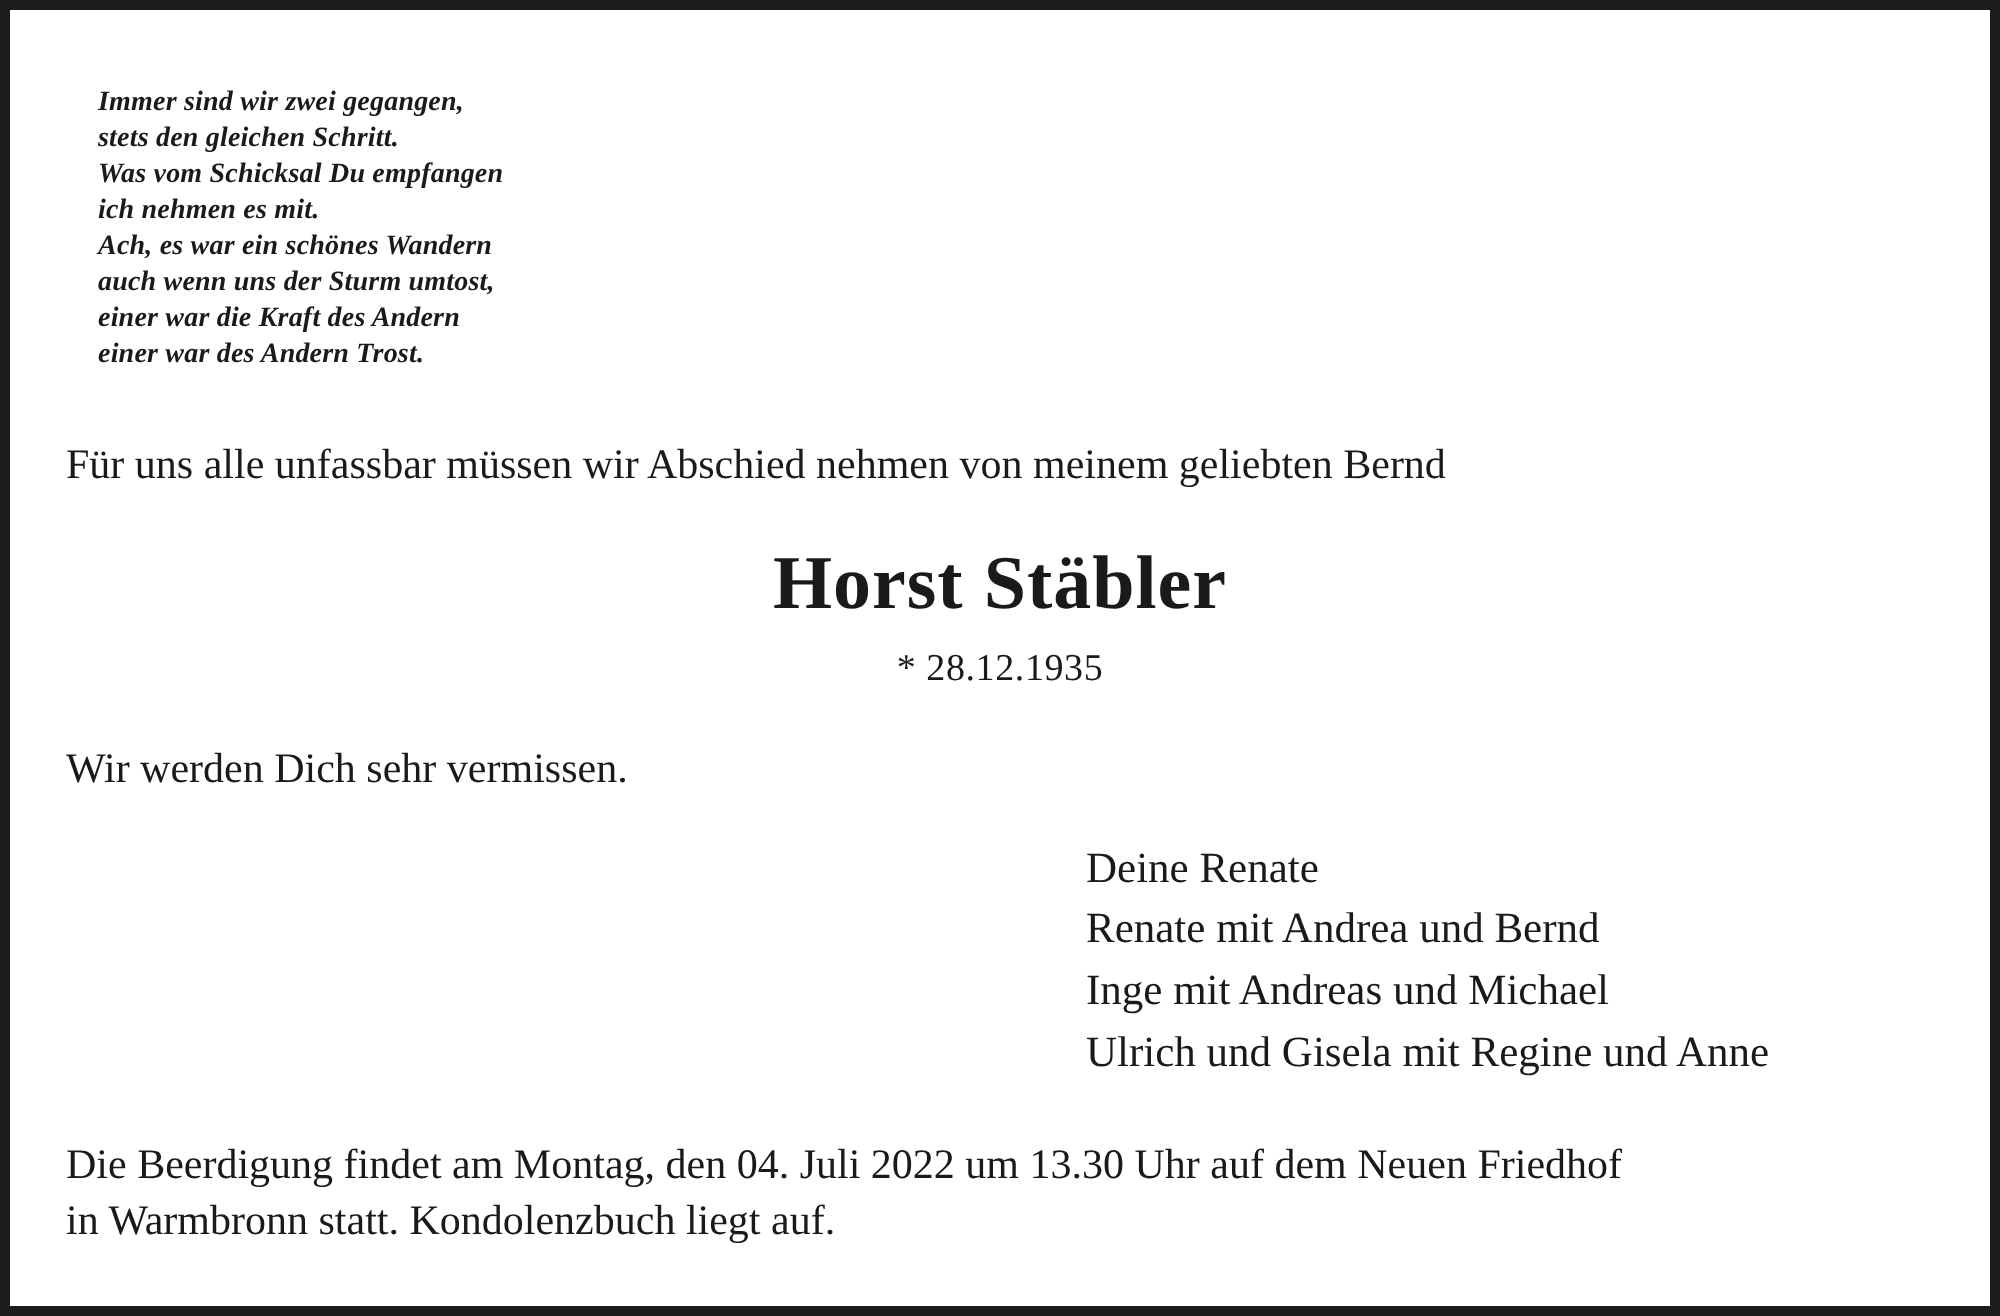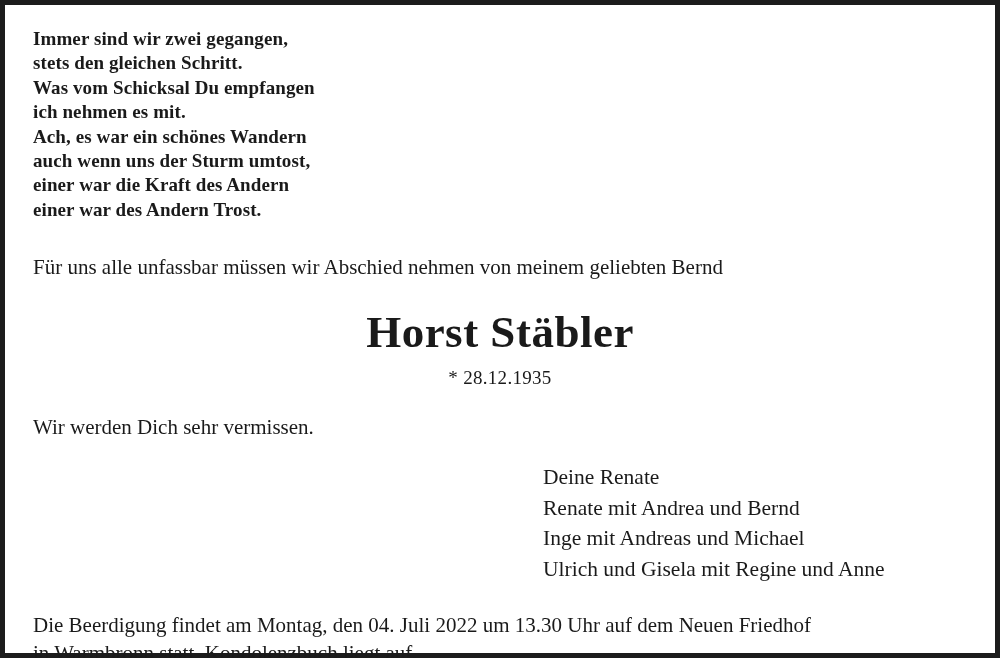--- a/index.html
+++ b/index.html
@@ -17,37 +17,38 @@
   .obituary {
     position: relative;
     width: 1000px;
     height: 658px;
     box-sizing: border-box;
     background: #ffffff;
     border: 5px solid #1c1c1c;
     padding: 22px 28px 10px 28px;
   }
   .poem {
+    font-style: italic;
     font-weight: bold;
-    font-size: 19px;
+    font-size: 14px;
     line-height: 1.285;
     letter-spacing: 0.1px;
-    margin: 0;
+    margin: 16px;
   }
   .poem div {
     white-space: pre;
   }
   .intro {
     font-size: 21px;
     line-height: 1.3;
     margin-top: 32px;
   }
   .name {
     text-align: center;
-    font-size: 45px;
+    font-size: 38px;
     font-weight: bold;
     letter-spacing: 0.5px;
     margin-top: 26px;
     line-height: 1.1;
   }
   .dates {
     display: flex;
     justify-content: center;
     gap: 80px;
     font-size: 19px;

